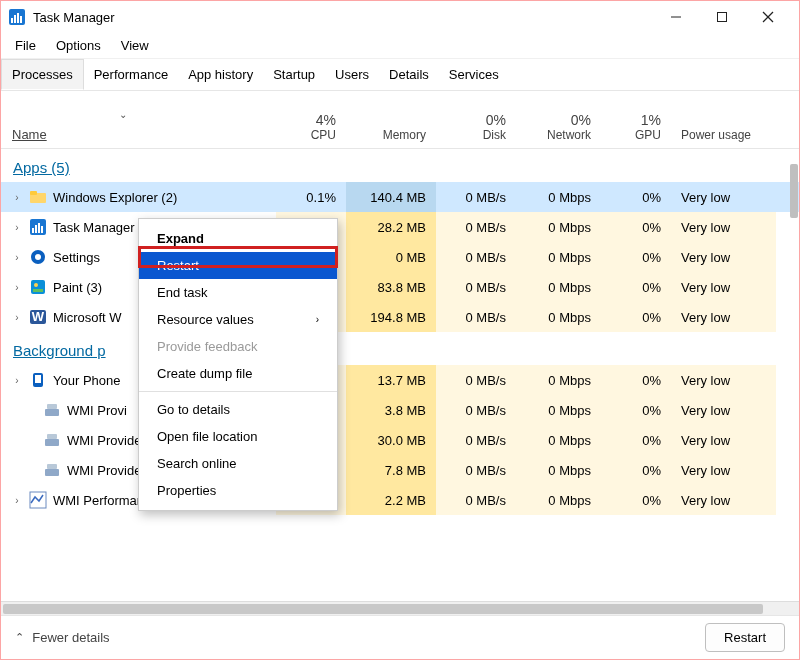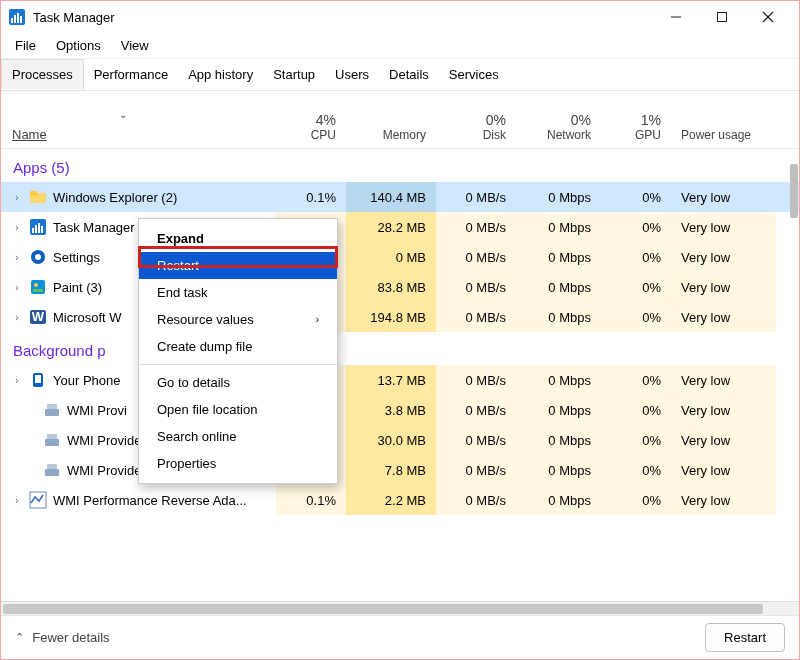--- a/index.html
+++ b/index.html
@@ -22,21 +22,21 @@
 .col .pct { font-size: 14px; }
 .col .lbl { font-size: 12px; }
 .col-cpu { flex: 0 0 70px; }
 .col-mem { flex: 0 0 90px; gap: 48px; }
 .col-disk { flex: 0 0 80px; }
 .col-net { flex: 0 0 85px; }
 .col-gpu { flex: 0 0 70px; }
 .col-power { flex: 0 0 105px; text-align: left; align-items:flex-start; }
 .namehdr-chev { font-size:10px; color:#555; margin-left:108px; margin-bottom:22px;}
 .body { flex: 1; overflow-y: auto; position: relative; }
-.section-hdr { color: #6d28d9; font-size: 15px; padding: 10px 12px 6px 12px; font-weight: 400; }
+.section-hdr { color: #0369a1; font-size: 15px; padding: 10px 12px 6px 12px; font-weight: 400; text-decoration: underline; }
 .row { display: flex; height: 30px; align-items: stretch; }
 .row.selected { background: #cfe8ff; }
 .row .cname { flex: 0 0 275px; display:flex; align-items:center; padding-left: 10px; gap:6px; overflow:hidden; white-space:nowrap; text-overflow:ellipsis;}
 .row .cname .chev { width:12px; font-size:10px; color:#666; display:inline-block; text-align:center;}
 .row .cname .picon { width:18px; height:18px; display:inline-flex; align-items:center; justify-content:center; }
 .row .c { display:flex; align-items:center; justify-content:flex-end; padding: 0 10px; }
 .row .c.cpu { flex:0 0 70px; background:#fff7e0; }
 .row .c.mem { flex:0 0 90px; background:#ffe8a0; }
 .row .c.disk { flex:0 0 80px; background:#fff7e0; }
 .row .c.net { flex:0 0 85px; background:#fff7e0; }
@@ -356,20 +356,23 @@
     <div class="cmi sel">
       <span>Restart</span>
     </div>
     <div class="cmi">
       <span>End task</span>
     </div>
     <div class="cmi">
       <span>Resource values</span>
       <span class="arrow">›</span>
     </div>
+    <div class="cmi disabled">
+      <span>Provide feedback</span>
+    </div>
     <div class="cmi">
       <span>Create dump file</span>
     </div>
     <div class="sep"></div>
     <div class="cmi">
       <span>Go to details</span>
     </div>
     <div class="cmi">
       <span>Open file location</span>
     </div>

